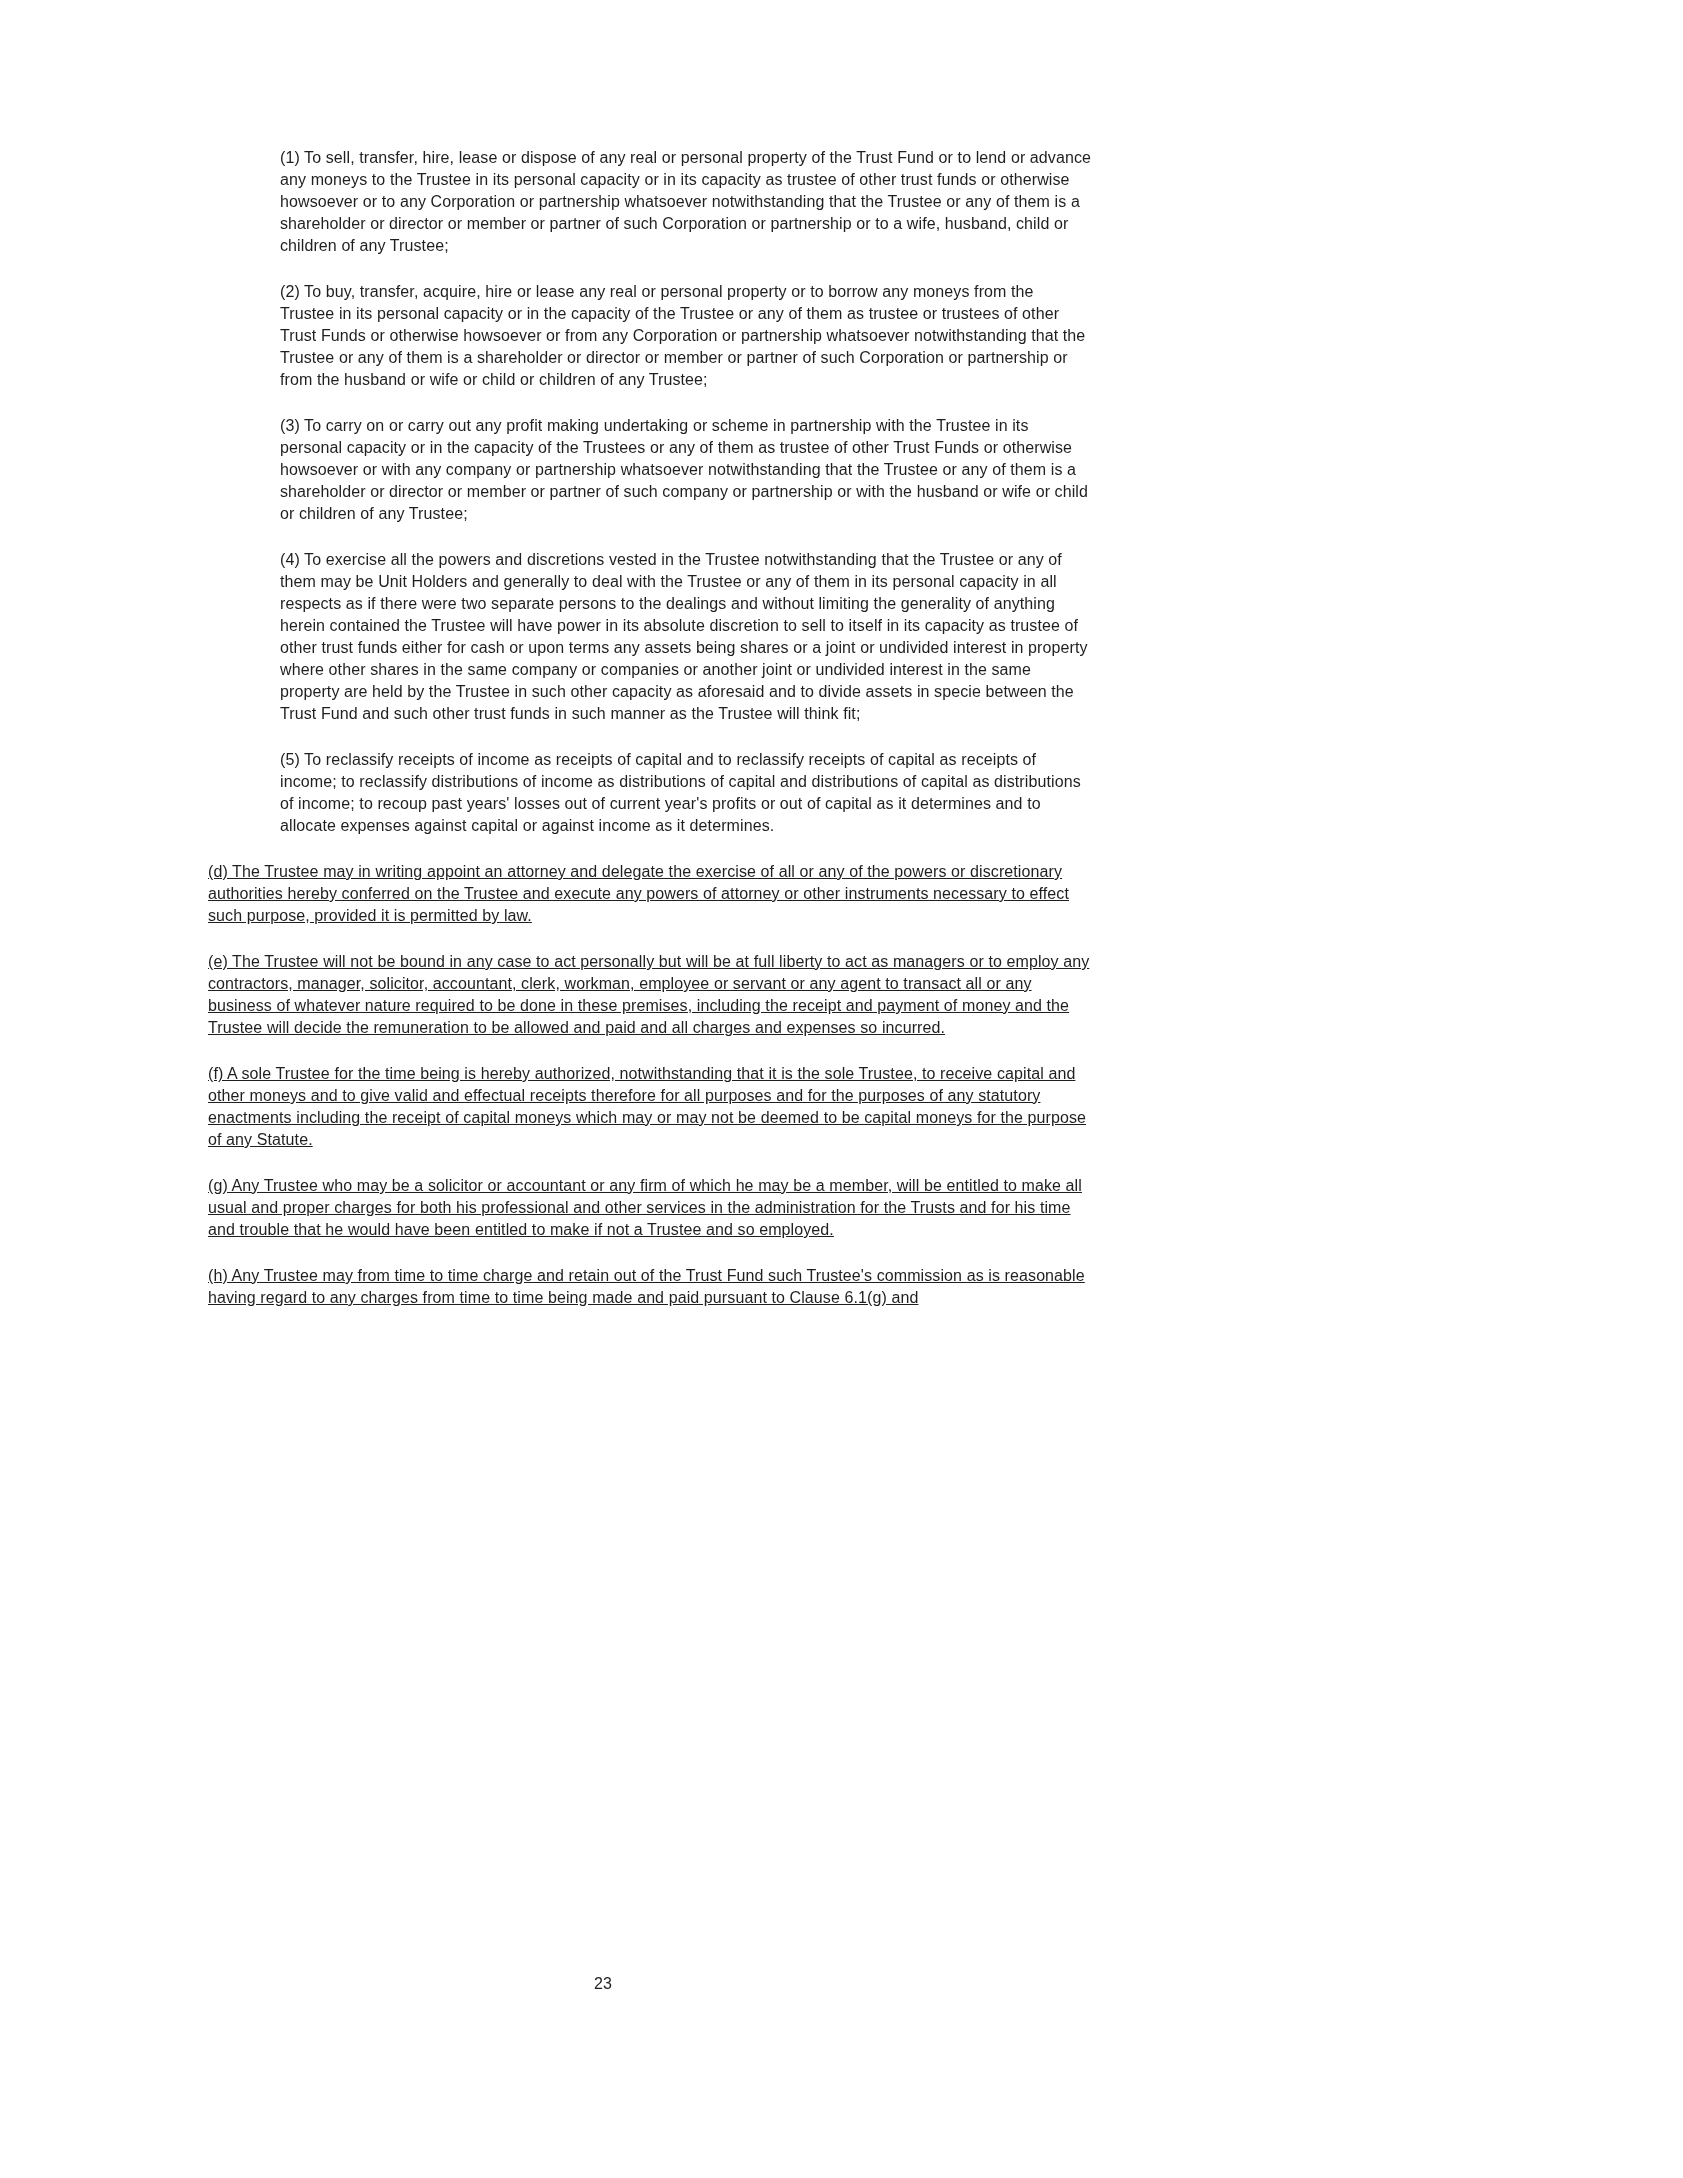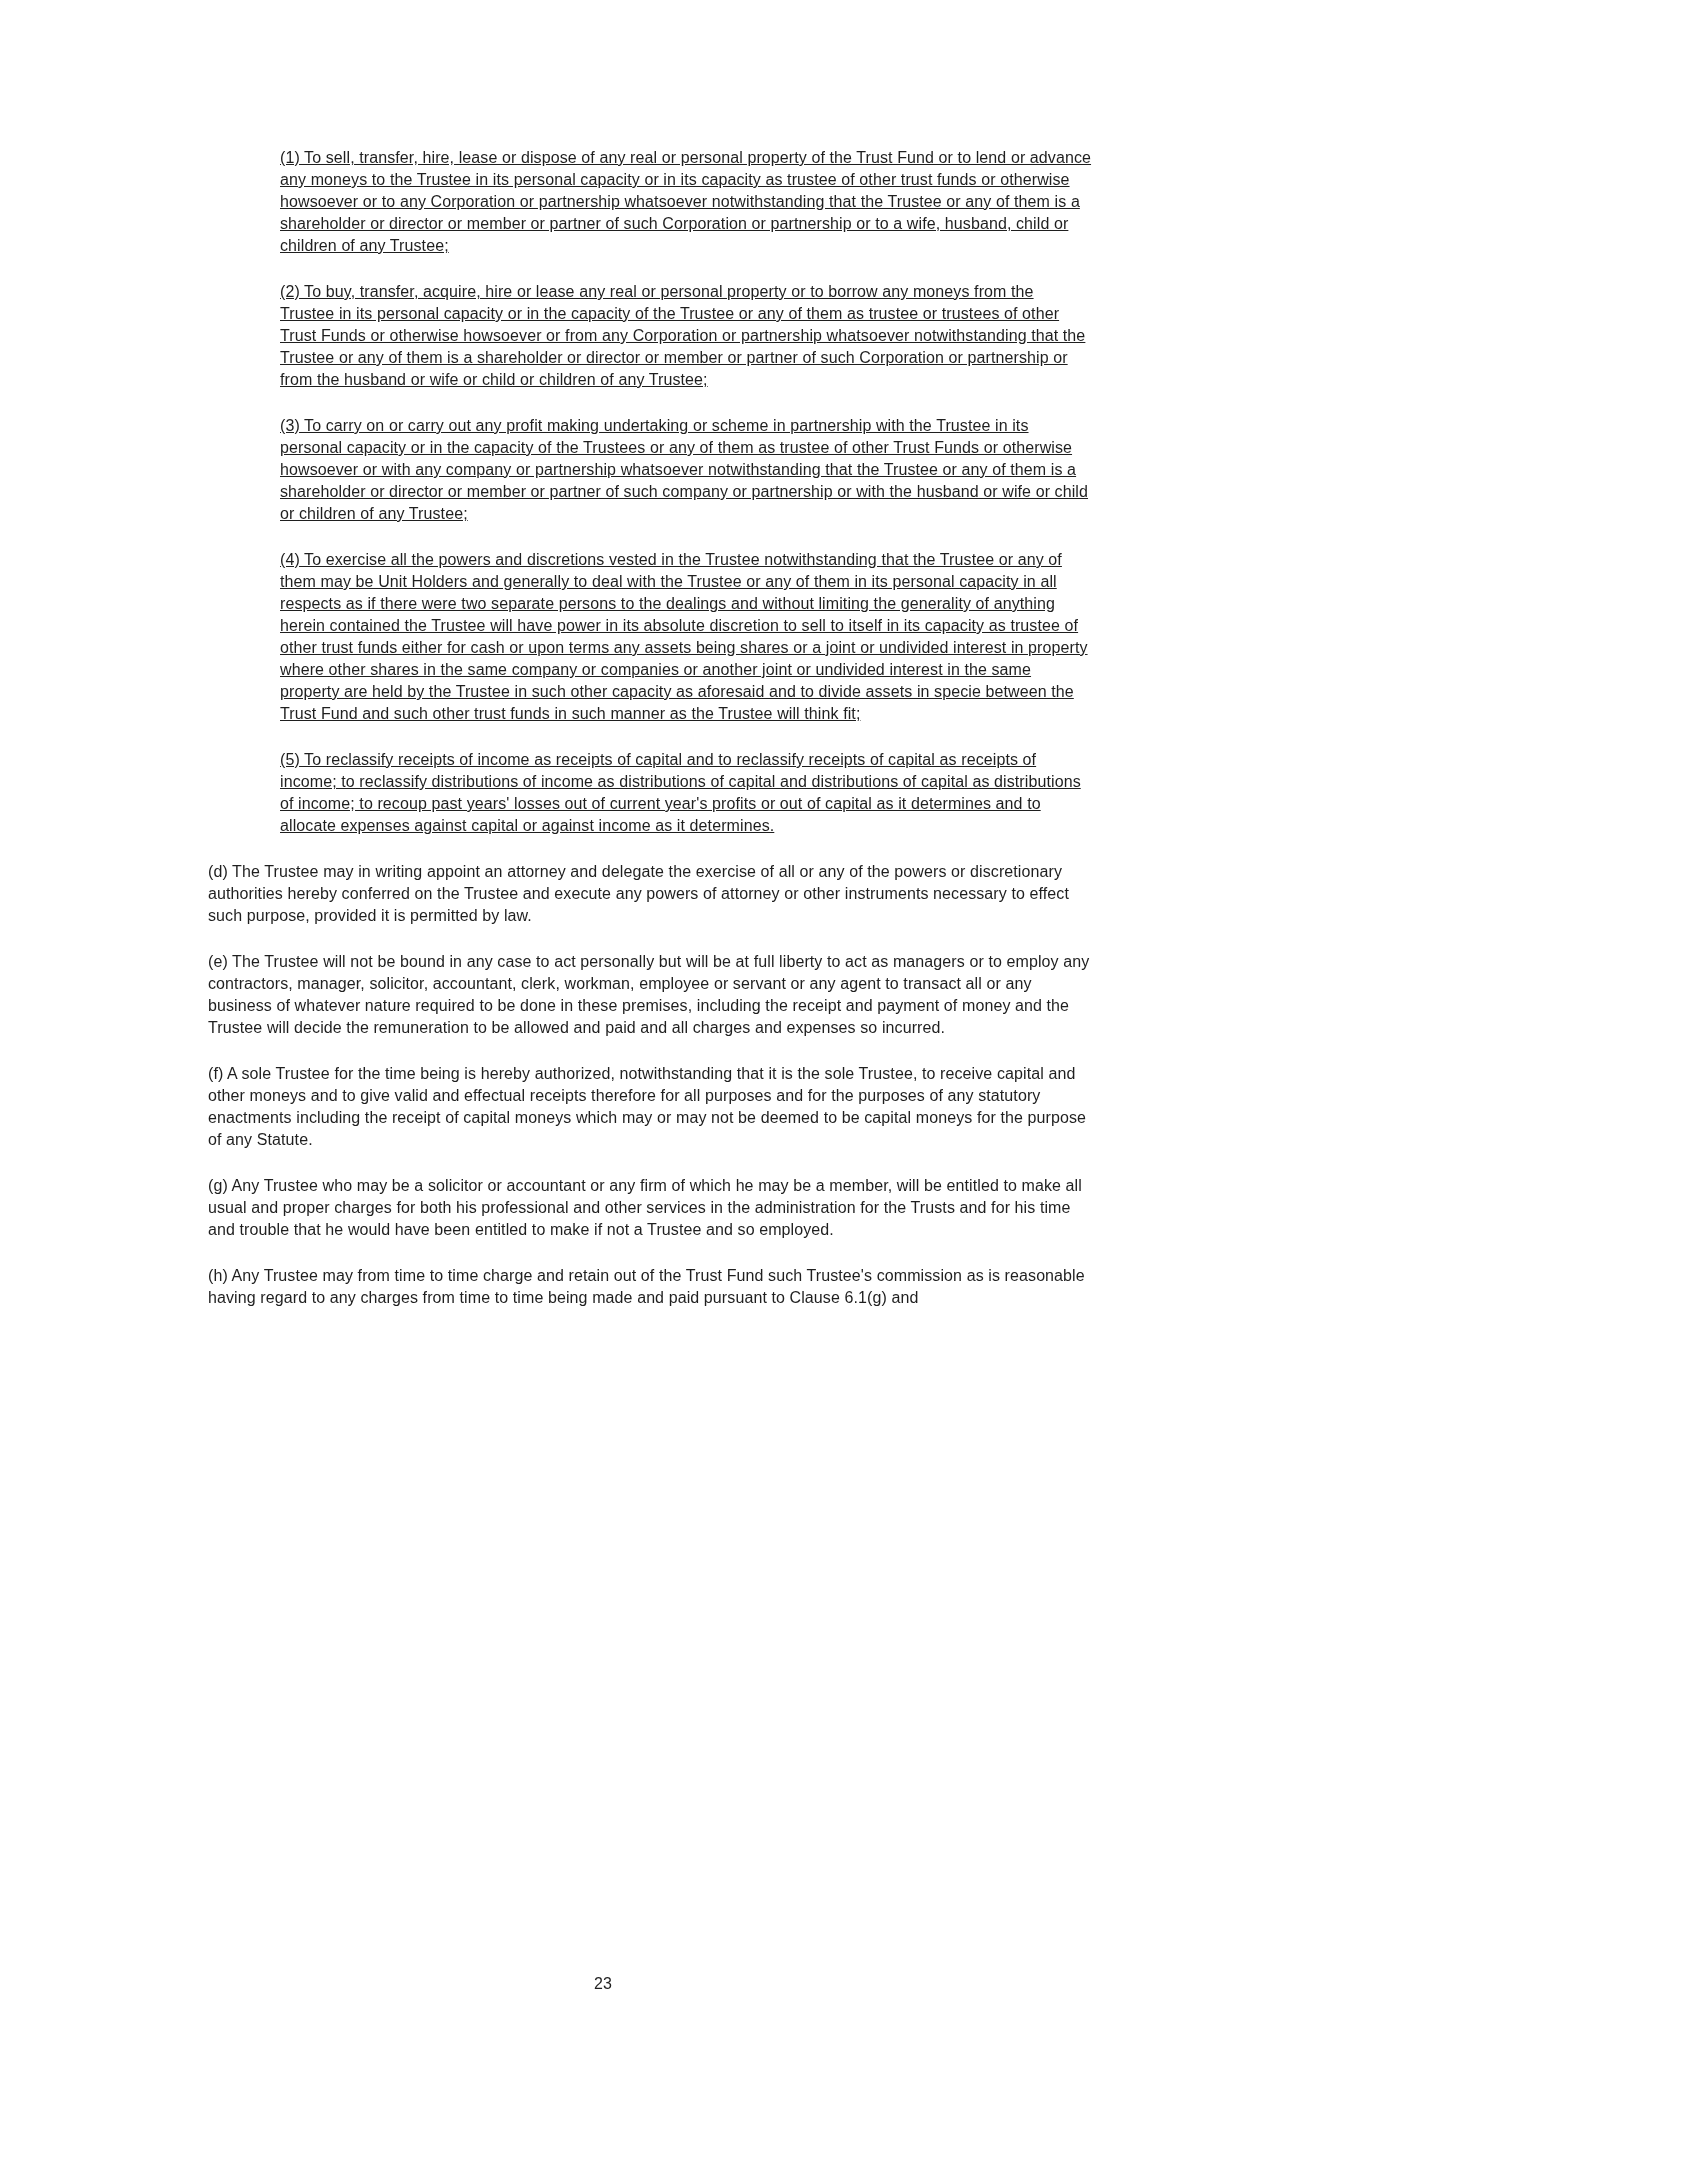--- a/index.html
+++ b/index.html
@@ -29,24 +29,24 @@
     letter-spacing: 0.1px;
     text-align: left;
     white-space: normal;
   }
   p.para:last-child {
     margin-bottom: 4px;
   }
   p.sub {
     margin-left: 72px;
     width: 812px;
-    text-decoration: underline;
   }
   p.main {
     width: 891px;
+    text-decoration: underline;
   }
   .page-footer {
     position: absolute;
     top: 1975px;
     left: 212px;
     width: 782px;
     text-align: center;
   }
   .page-footer span {
     font-size: 16px;

